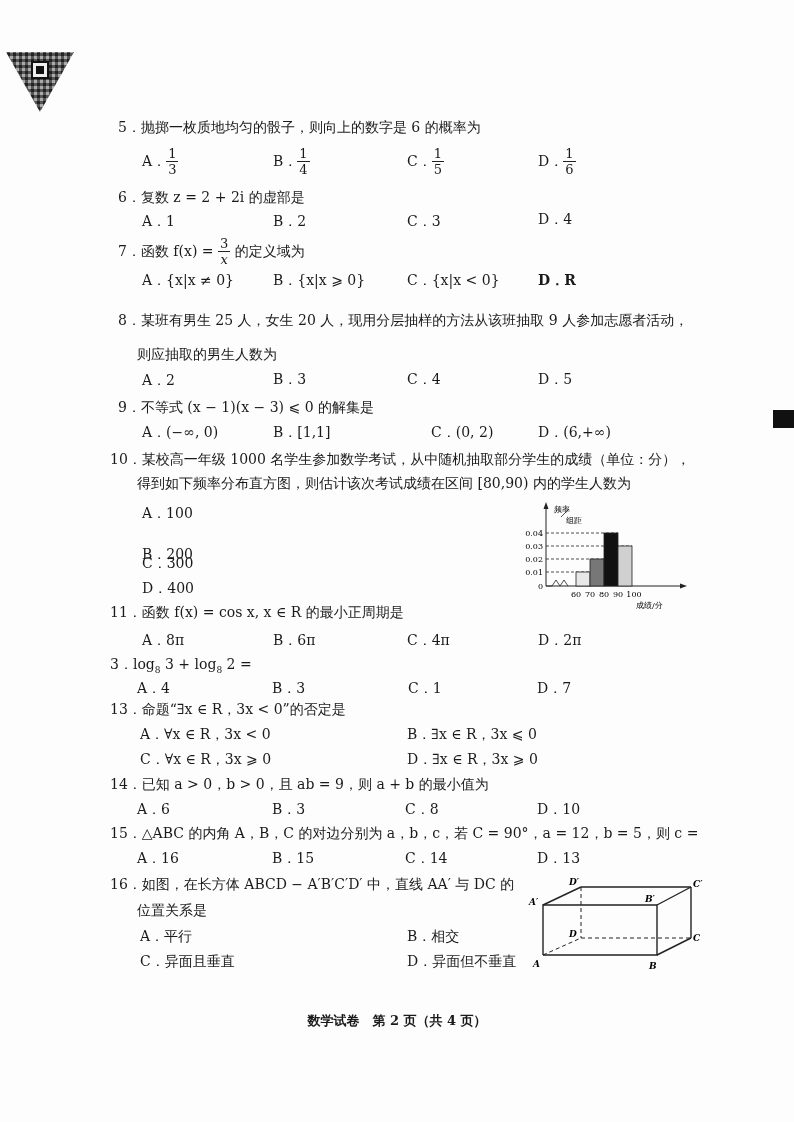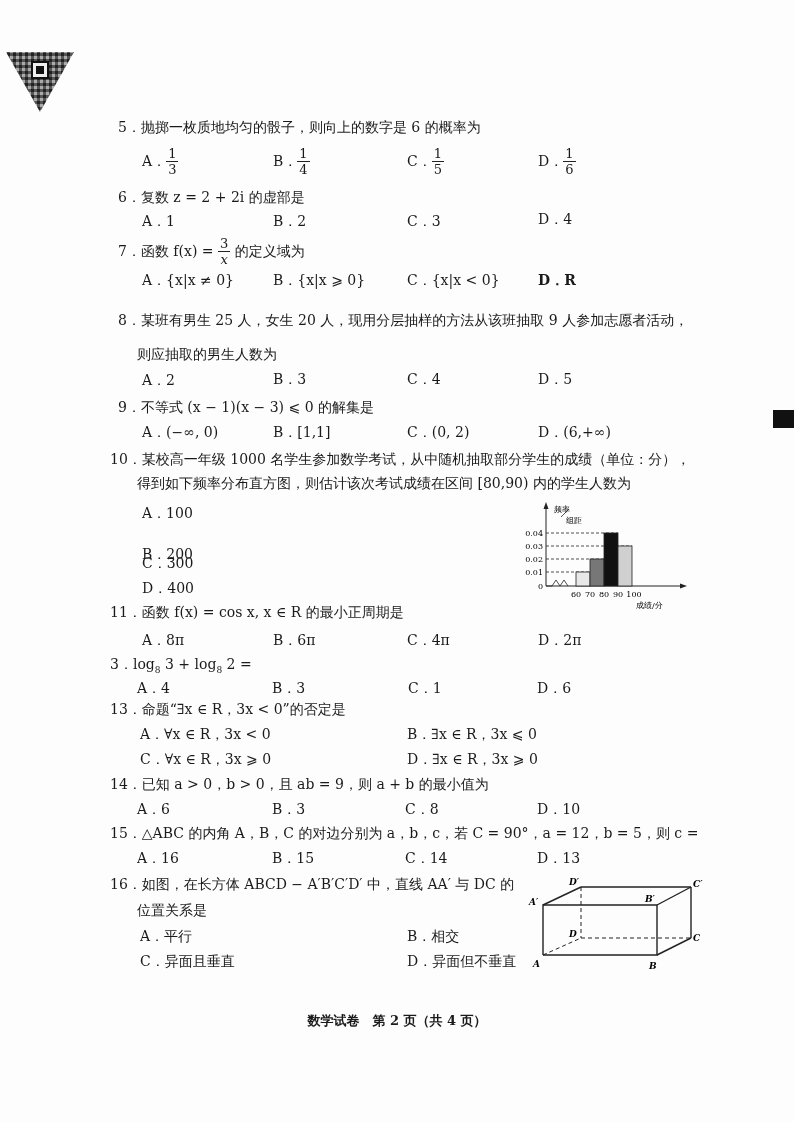--- a/index.html
+++ b/index.html
@@ -72,21 +72,21 @@
 <div class="q" style="top:312px">8．某班有男生 25 人，女生 20 人，现用分层抽样的方法从该班抽取 9 人参加志愿者活动，</div>
 <div class="q" style="top:346px;left:137px">则应抽取的男生人数为</div>
 <div class="opt" style="left:142px;top:372px">A．2</div>
 <div class="opt" style="left:273px;top:371px">B．3</div>
 <div class="opt" style="left:407px;top:371px">C．4</div>
 <div class="opt" style="left:538px;top:371px">D．5</div>
 
 <div class="q" style="top:399px">9．不等式 (x − 1)(x − 3) ⩽ 0 的解集是</div>
 <div class="opt" style="left:142px;top:424px">A．(−∞, 0)</div>
 <div class="opt" style="left:273px;top:424px">B．[1,1]</div>
-<div class="opt" style="left:407px;top:424px">C．(0, 2)</div>
+<div class="opt" style="left:431px;top:424px">C．(0, 2)</div>
 <div class="opt" style="left:538px;top:424px">D．(6,+∞)</div>
 
 <div class="q" style="top:451px;left:110px">10．某校高一年级 1000 名学生参加数学考试，从中随机抽取部分学生的成绩（单位：分），</div>
 <div class="q" style="top:475px;left:137px">得到如下频率分布直方图，则估计该次考试成绩在区间 [80,90) 内的学生人数为</div>
 <div class="opt" style="left:142px;top:505px">A．100</div>
 <div class="opt" style="left:142px;top:546px">B．200</div>
 <div class="opt" style="left:142px;top:555px">C．300</div>
 <div class="opt" style="left:142px;top:580px">D．400</div>
 
 <svg class="chart" viewBox="0 0 170 118" font-family="DejaVu Serif, serif">
@@ -128,21 +128,21 @@
 <div class="q" style="top:604px;left:110px">11．函数 f(x) = cos x, x ∈ R 的最小正周期是</div>
 <div class="opt" style="left:142px;top:632px">A．8π</div>
 <div class="opt" style="left:273px;top:632px">B．6π</div>
 <div class="opt" style="left:407px;top:632px">C．4π</div>
 <div class="opt" style="left:538px;top:632px">D．2π</div>
 
 <div class="q" style="top:656px;left:110px"><span>3．log</span><sub>8</sub><span> 3 + log</span><sub>8</sub><span> 2 =</span></div>
 <div class="opt" style="left:137px;top:680px">A．4</div>
 <div class="opt" style="left:272px;top:680px">B．3</div>
 <div class="opt" style="left:408px;top:680px">C．1</div>
-<div class="opt" style="left:537px;top:680px">D．6</div>
+<div class="opt" style="left:537px;top:680px">D．7</div>
 
 <div class="q" style="top:701px;left:110px">13．命题“∃x ∈ R，3x &lt; 0”的否定是</div>
 <div class="opt" style="left:140px;top:726px">A．∀x ∈ R，3x &lt; 0</div>
 <div class="opt" style="left:407px;top:726px">B．∃x ∈ R，3x ⩽ 0</div>
 <div class="opt" style="left:140px;top:751px">C．∀x ∈ R，3x ⩾ 0</div>
 <div class="opt" style="left:407px;top:751px">D．∃x ∈ R，3x ⩾ 0</div>
 
 <div class="q" style="top:776px;left:110px">14．已知 a &gt; 0，b &gt; 0，且 ab = 9，则 a + b 的最小值为</div>
 <div class="opt" style="left:137px;top:801px">A．6</div>
 <div class="opt" style="left:272px;top:801px">B．3</div>

